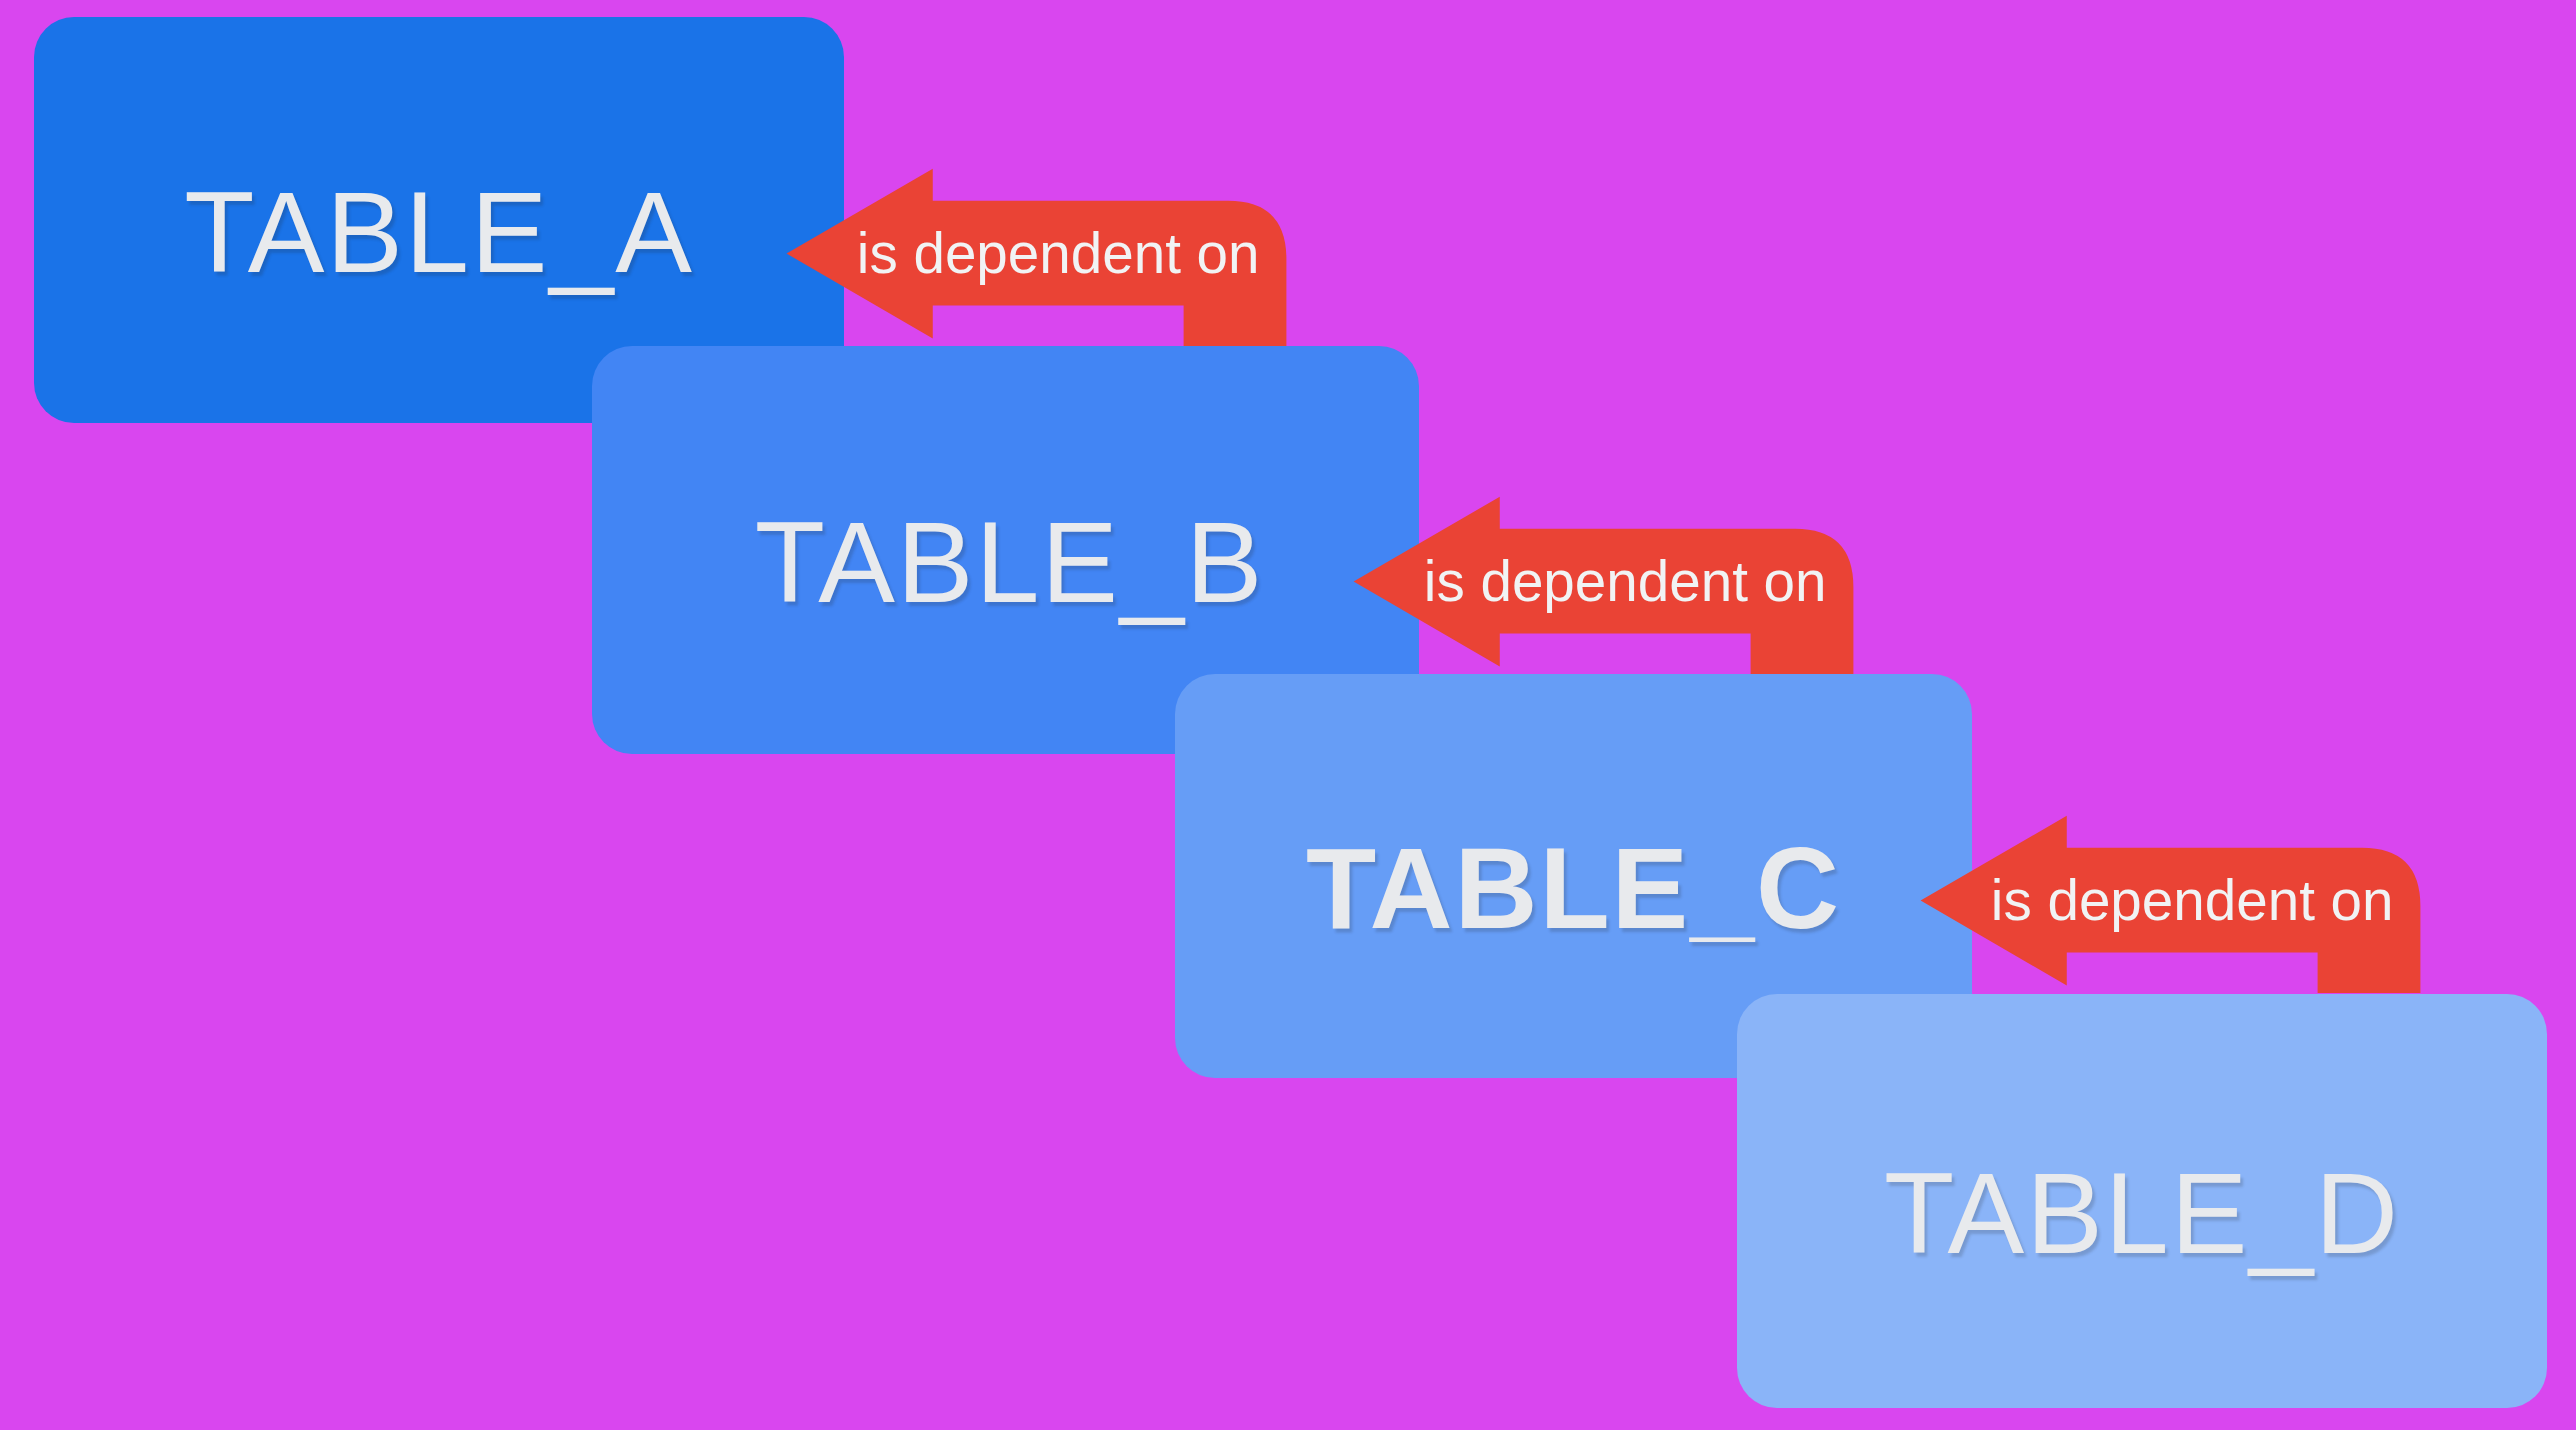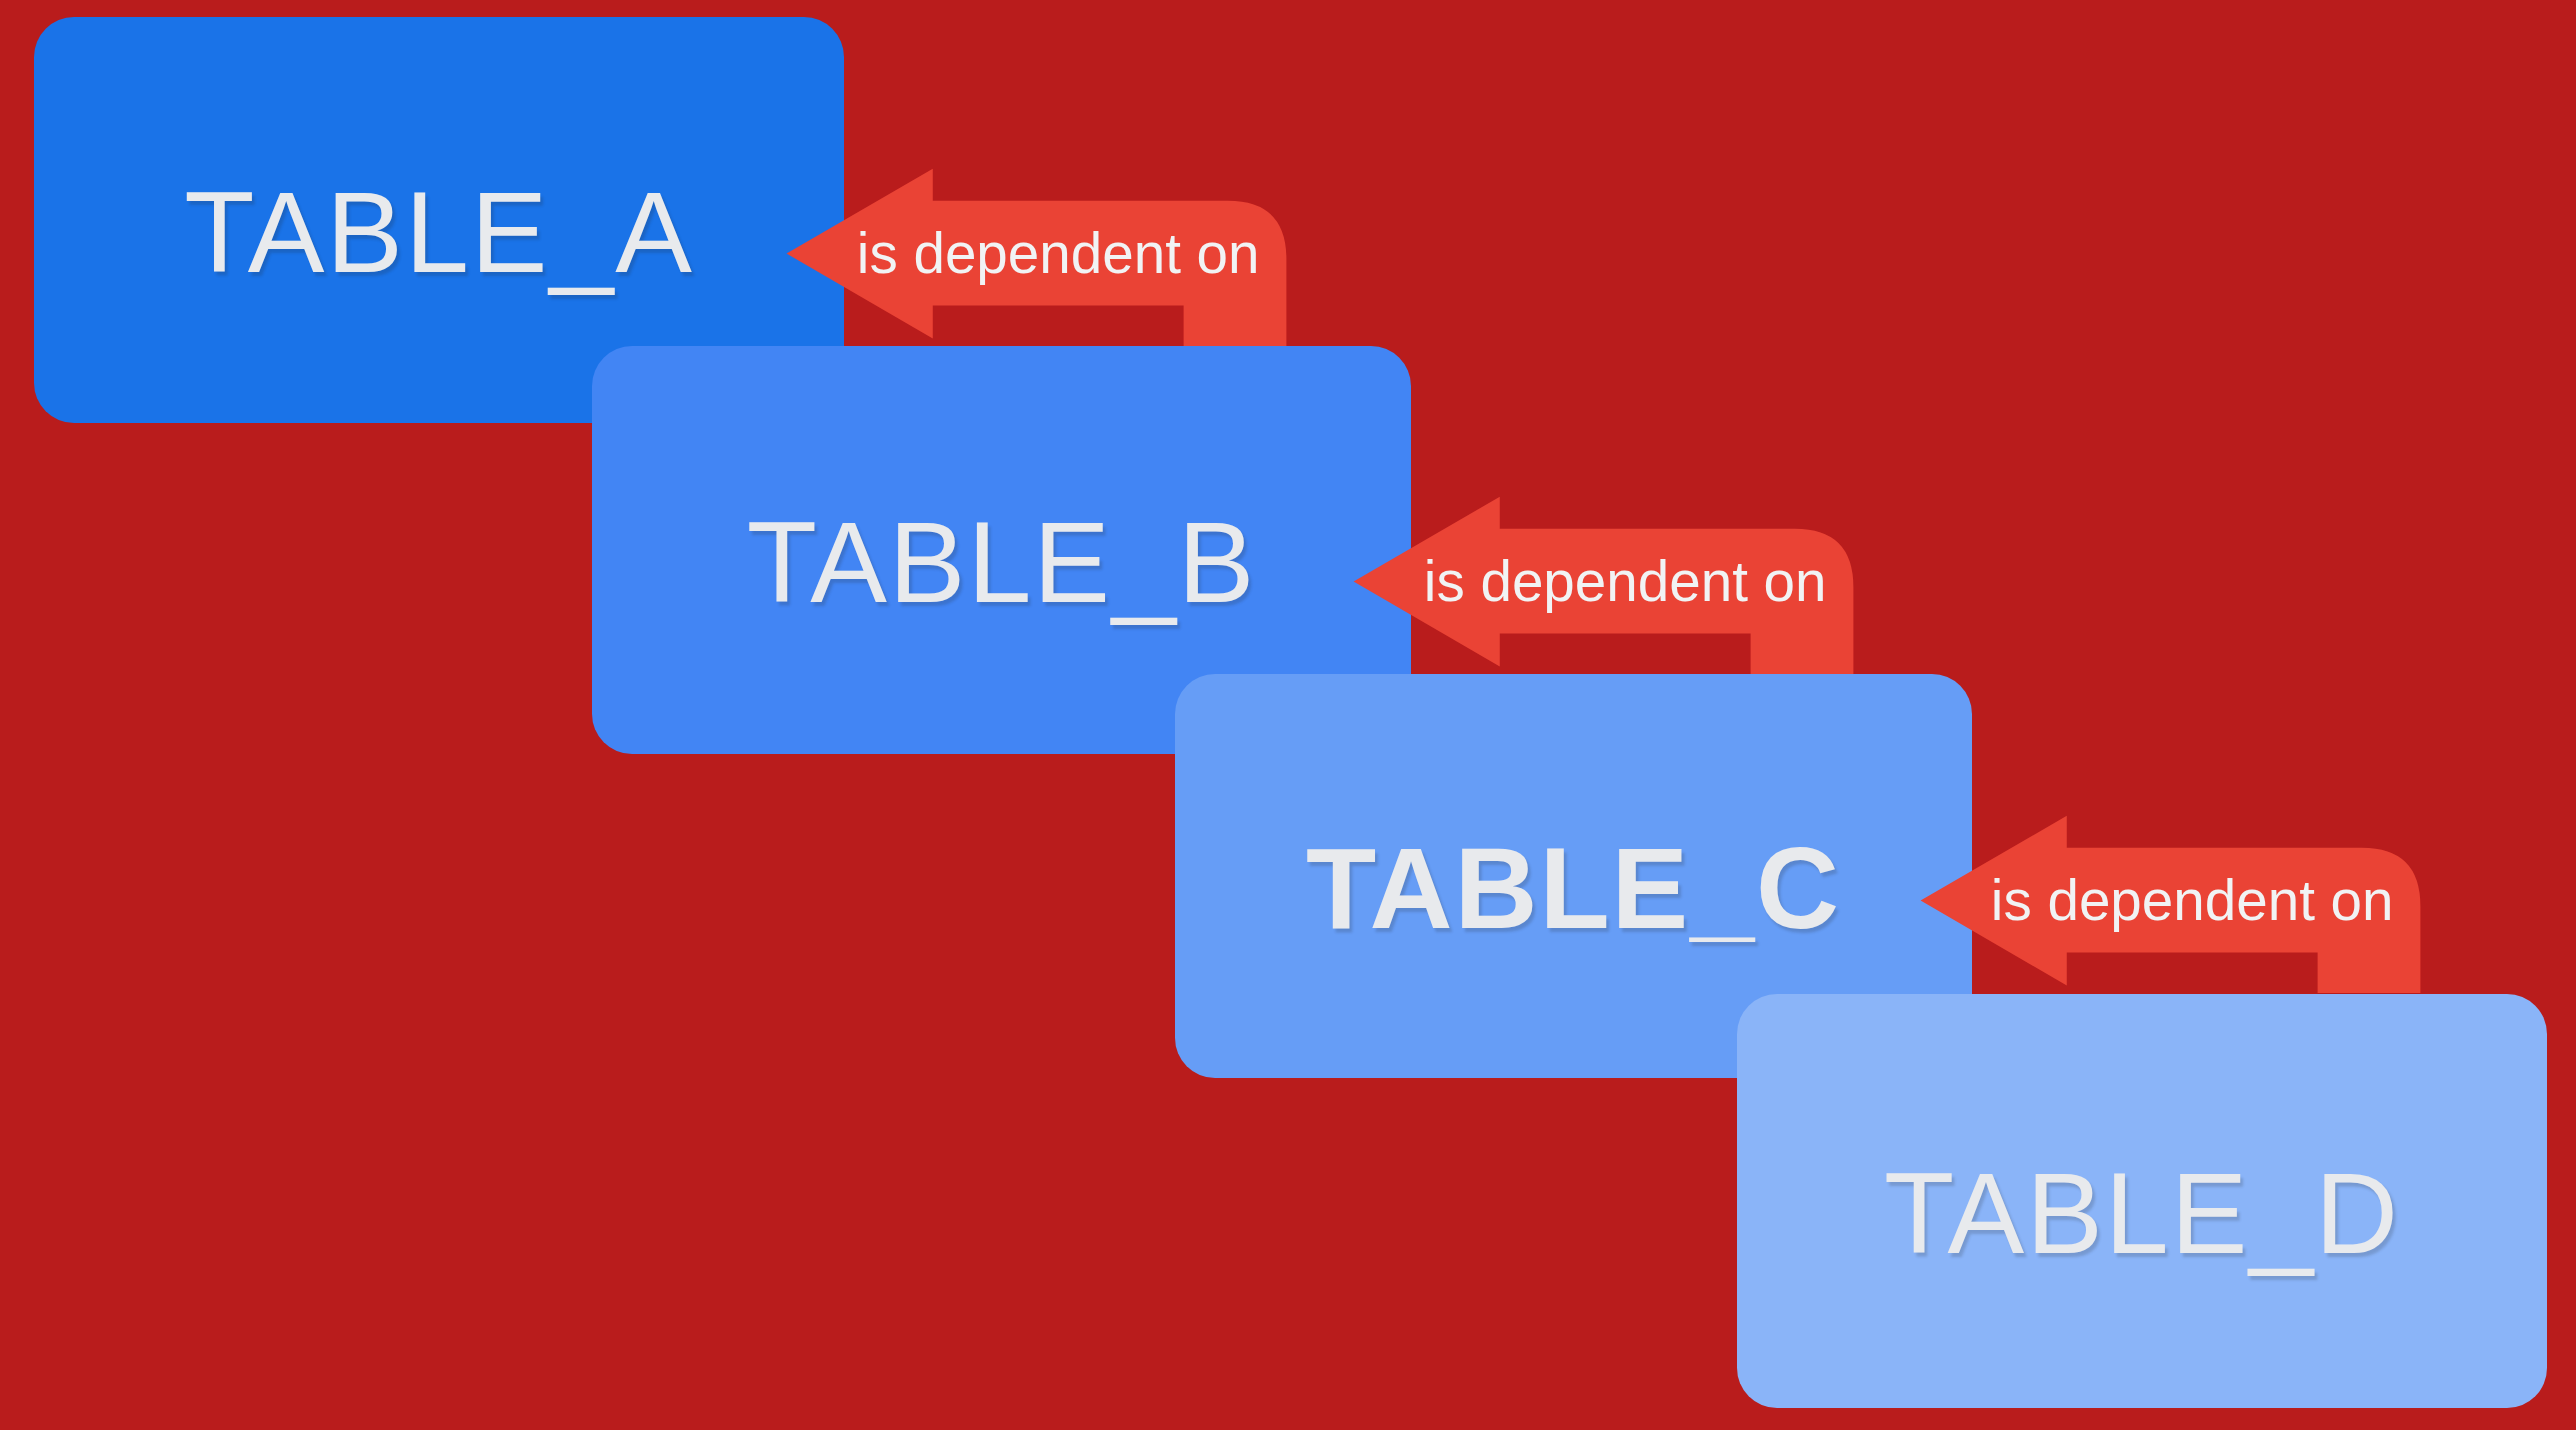--- a/index.html
+++ b/index.html
@@ -4,33 +4,33 @@
 <style>
   html, body {
     margin: 0;
     padding: 0;
     background: #FFFFFF;
   }
   .canvas {
     position: relative;
     width: 2576px;
     height: 1430px;
-    background: #b91c1c;
+    background: #d946ef;
     overflow: hidden;
     font-family: "Liberation Sans", sans-serif;
   }
   .table-box {
     position: absolute;
     border-radius: 40px;
     display: flex;
     align-items: center;
     justify-content: center;
   }
   .box-a { left: 34px;   top: 17px;   width: 810px; height: 406px; }
-  .box-b { left: 592px;  top: 346px;  width: 819px; height: 408px; }
+  .box-b { left: 592px;  top: 346px;  width: 819px; height: 408px; padding-left: 8px; }
   .box-c { left: 1175px; top: 674px;  width: 797px; height: 404px; }
   .box-d { left: 1737px; top: 994px; width: 810px; height: 414px; }
   .box-label {
     font-size: 115px;
     letter-spacing: 1.9px;
     padding-top: 24.6px;
     text-shadow: 2.8px 3.8px 2.8px rgba(32,33,36,0.18);
     white-space: nowrap;
     user-select: none;
   }

